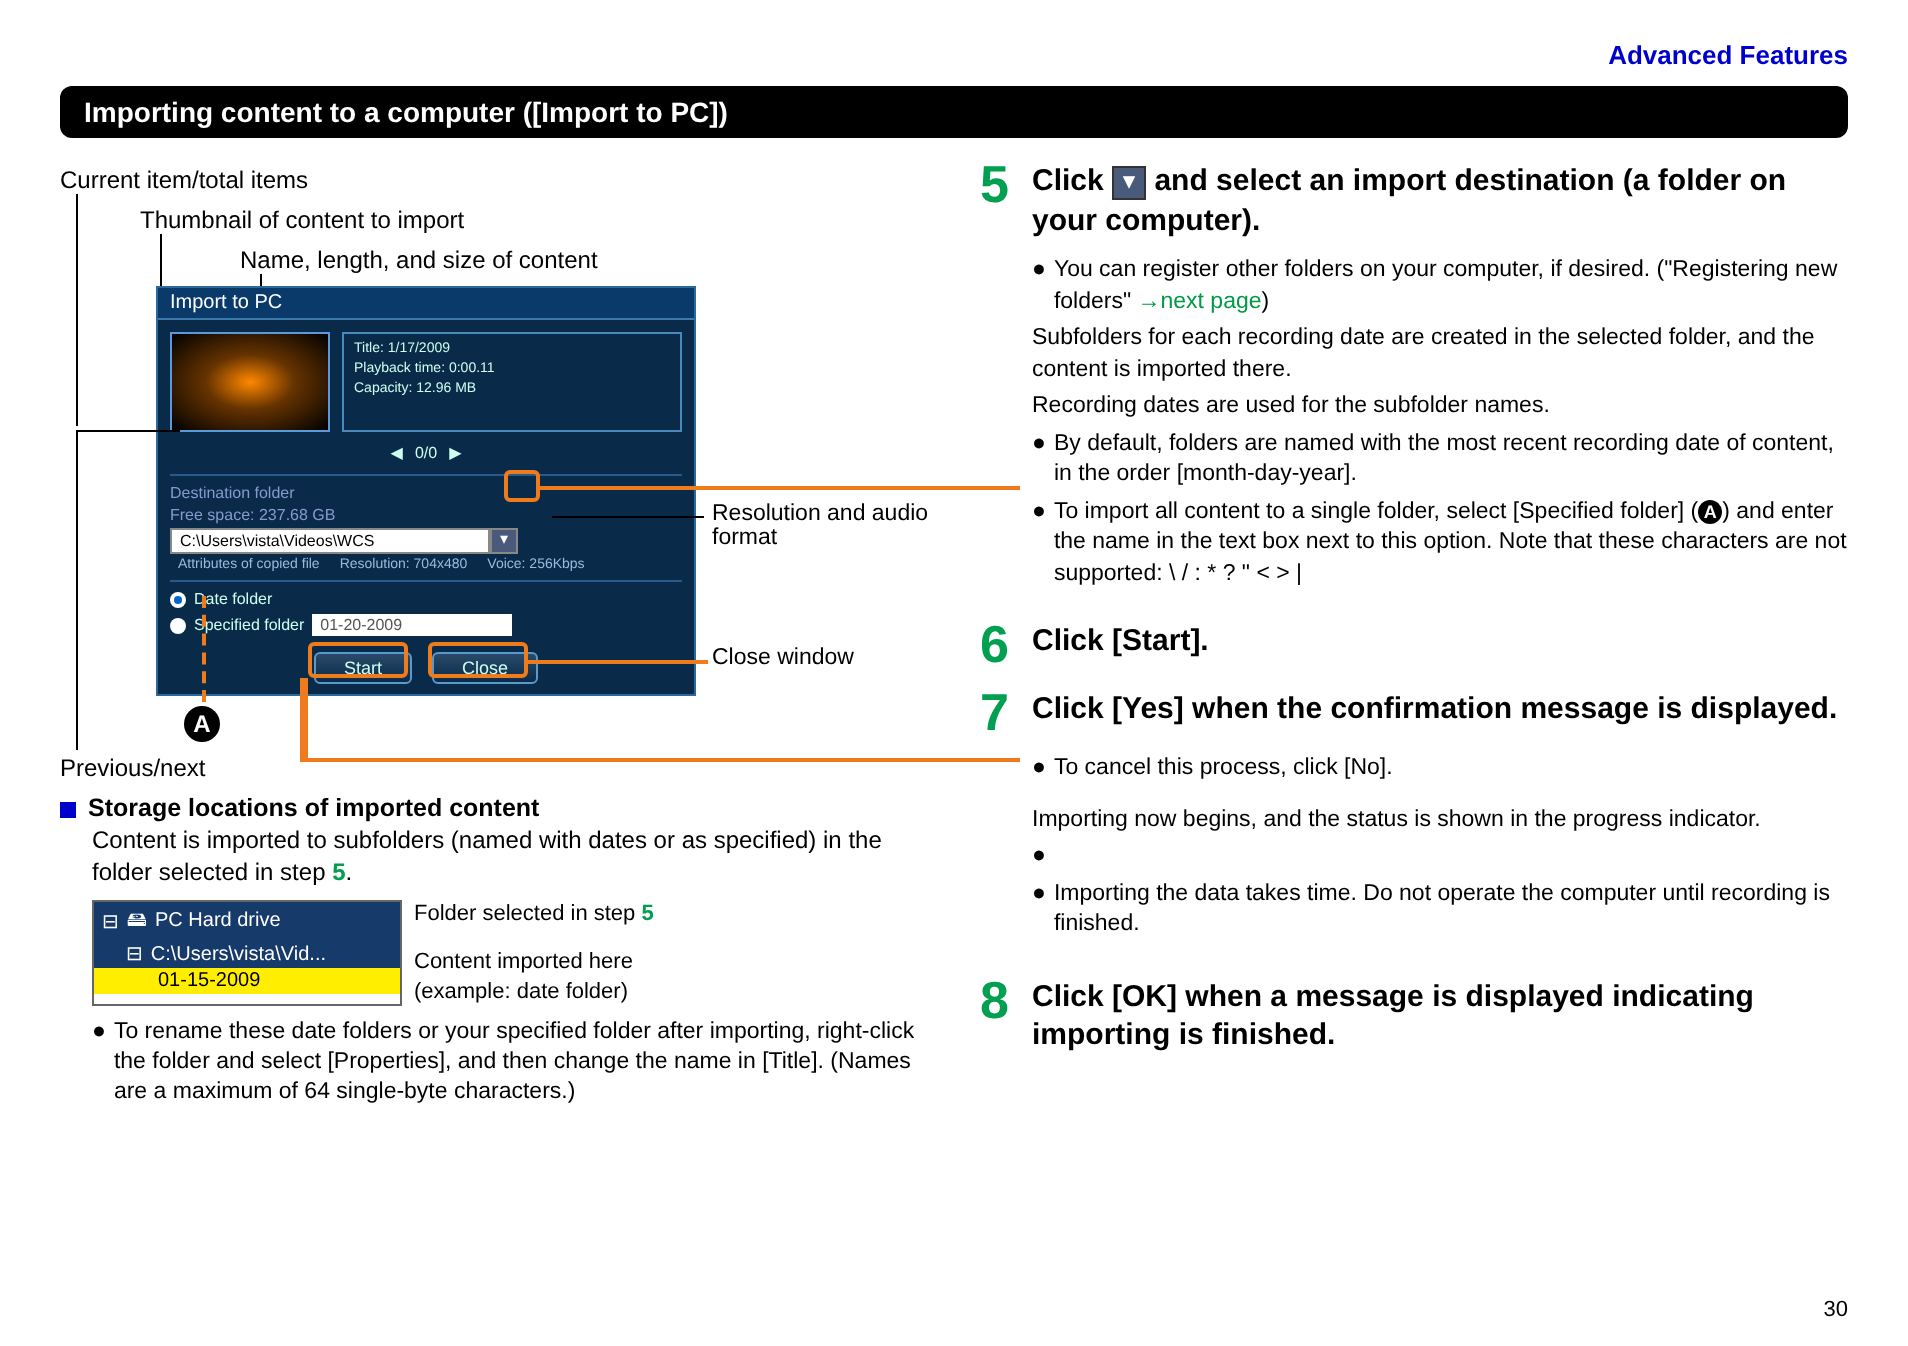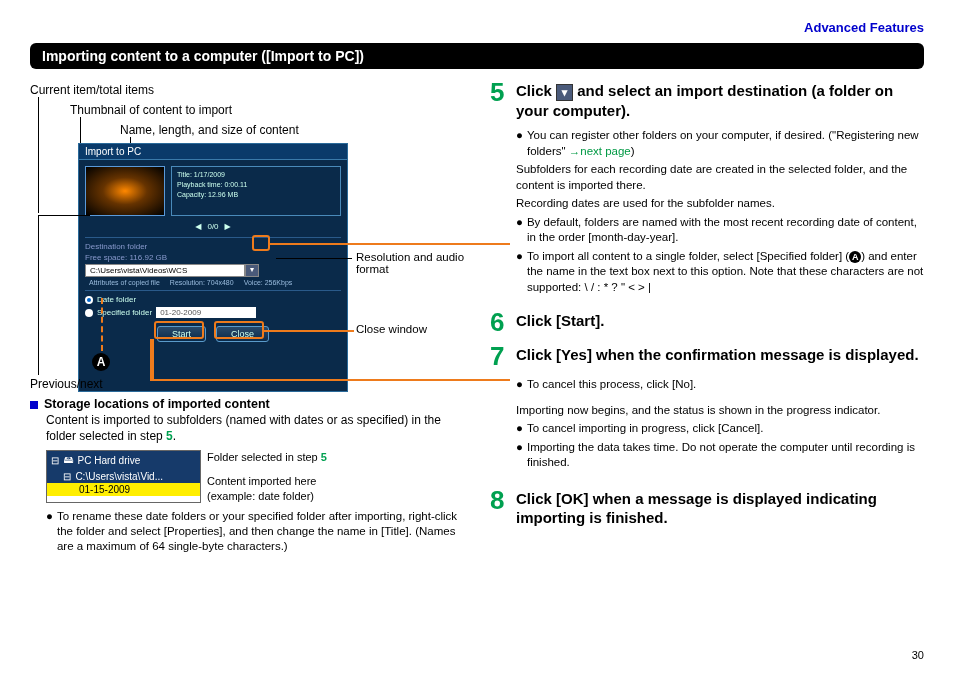--- a/index.html
+++ b/index.html
@@ -43,21 +43,21 @@
     position: relative;
     margin-top: 4px;
     margin-bottom: 10px;
     text-decoration: underline;
   }
   .ui-window {
     position: absolute;
     left: 48px;
     top: 60px;
     width: 270px;
-    height: 249px;
+    height: 205px;
     background: #0a2a4a;
     border: 1px solid #2a6a9a;
     font-size: 9px;
     color: #cfe;
   }
   .ui-titlebar {
     background: #0a3a6a;
     padding: 2px 6px;
     font-size: 10px;
     color: #fff;
@@ -305,21 +305,21 @@
             </div>
           </div>
           <div class="ui-nav">
             <span class="ui-nav-arrow">◀</span>
             <span>0/0</span>
             <span class="ui-nav-arrow">▶</span>
           </div>
           <div class="ui-section">
             <div style="display:flex; justify-content:space-between;flex-direction:column;">
               <span class="ui-label">Destination folder</span>
-              <span class="ui-label">Free space: 116.92 GB</span>
+              <span class="ui-label">Free space: 237.68 GB</span>
             </div>
             <div>
               <span class="ui-path-box">C:\Users\vista\Videos\WCS</span><span class="ui-dropdown-btn">▾</span>
             </div>
             <div style="display:flex; gap:6px; margin-top:2px;">
               <span class="ui-attr">Attributes of copied file</span>
               <span class="ui-attr">Resolution: 704x480</span>
               <span class="ui-attr">Voice: 256Kbps</span>
             </div>
           </div>
@@ -450,21 +450,20 @@
       </div>
     </div>
     <div class="right-col-indent">
       <div class="sub-bullet">
         <span class="dot">●</span>
         <span>To cancel this process, click [No].</span>
       </div>
       <div class="sub-text" style="margin-top:10px;">Importing now begins, and the status is shown in the progress indicator.</div>
       <div class="sub-bullet">
         <span class="dot">●</span>
-        <span>To cancel importing in progress, click [Cancel].</span>
       </div>
       <div class="sub-bullet">
         <span class="dot">●</span>
         <span>Importing the data takes time. Do not operate the computer until recording is finished.</span>
       </div>
     </div>
 
     <div class="step" style="margin-top:16px;">
       <div class="step-big-num">8</div>
       <div class="step-content">

